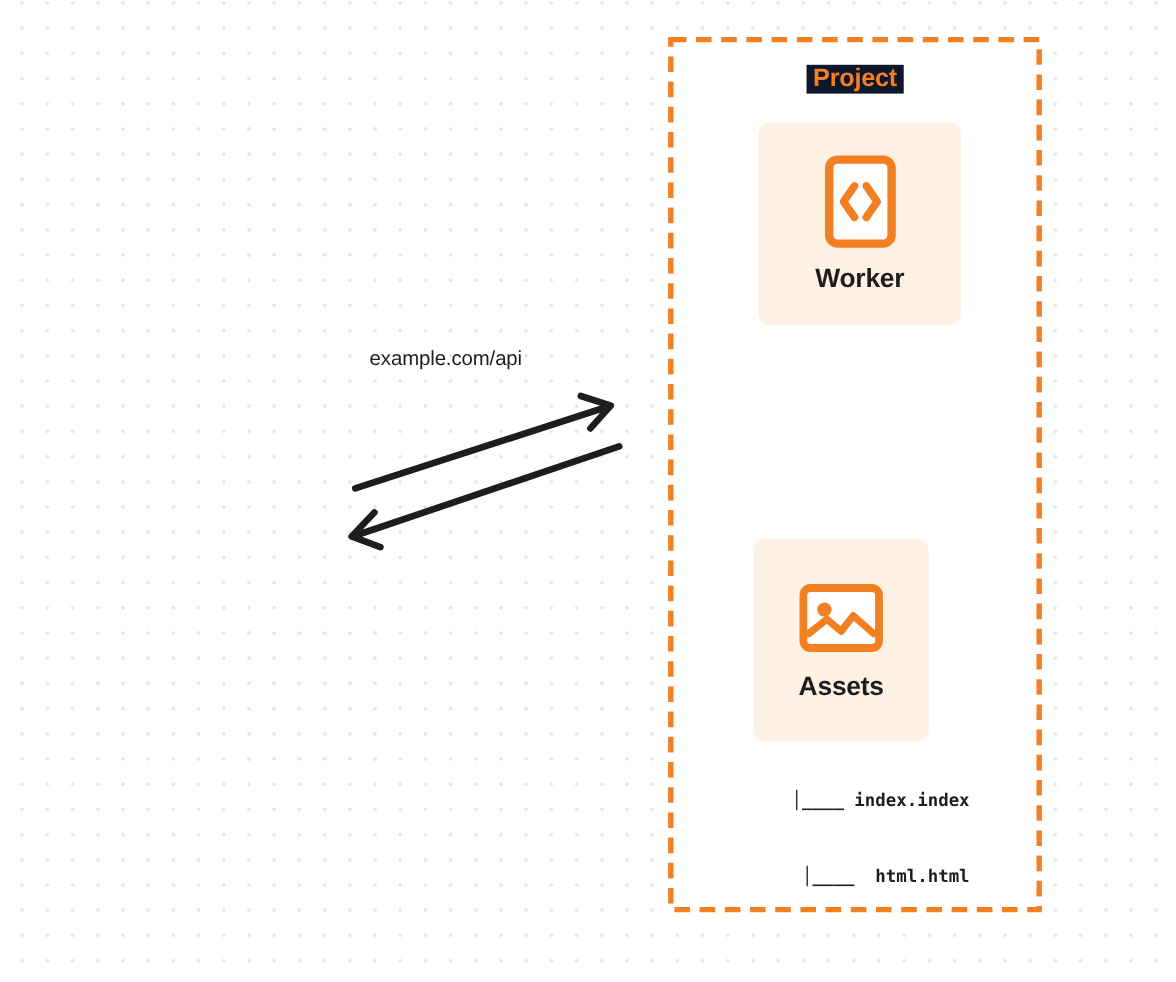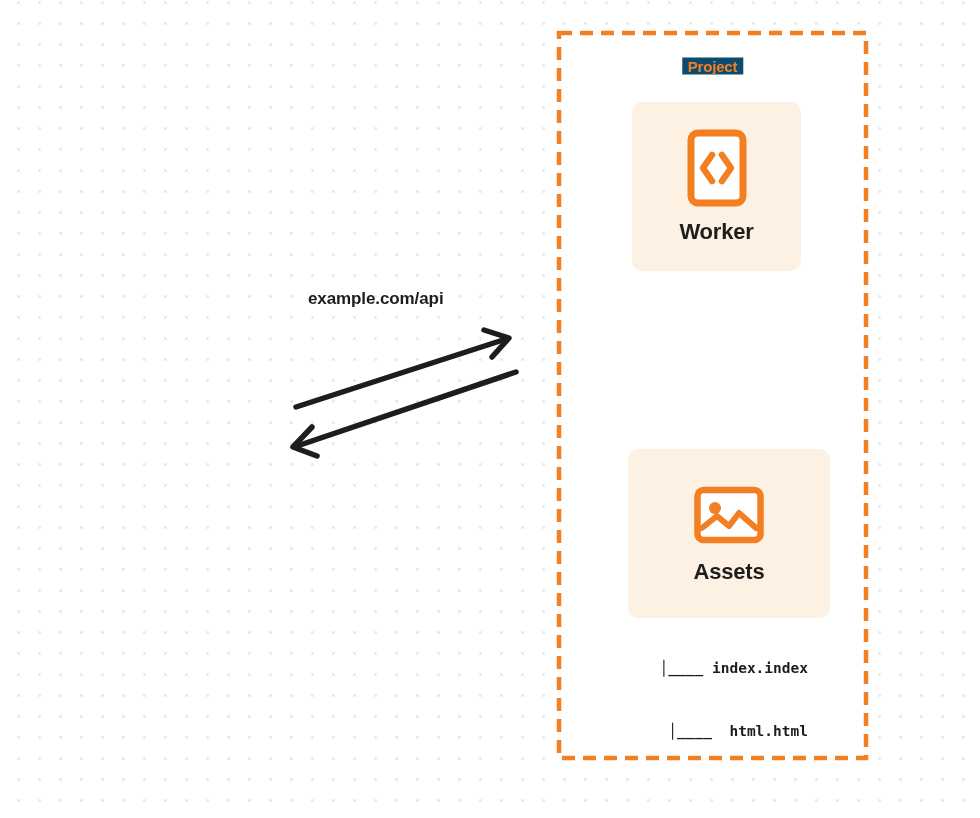--- a/index.html
+++ b/index.html
@@ -51,21 +51,21 @@
     top: 0;
     width: 980px;
     height: 818px;
     pointer-events: none;
   }
   .edge-label {
     position: absolute;
     left: 308px;
     top: 289px;
     font-size: 17px;
-    font-weight: bold;
+    font-weight: normal;
     color: #1d1d1b;
     white-space: nowrap;
     letter-spacing: -0.1px;
   }
 
   
   .project-group {
     position: absolute;
     left: 559px;
     top: 33px;
@@ -79,23 +79,23 @@
     left: -3px;
     top: -3px;
     width: 313px;
     height: 731px;
   }
   .project-title {
     position: absolute;
     left: 50%;
     top: 33px;
     transform: translate(-50%, -50%);
-    background: #0c4a6e;
+    background: #0f172a;
     padding: 0 6px;
-    font-size: 15px;
+    font-size: 21px;
     font-weight: bold;
     color: #f28022;
     white-space: nowrap;
     letter-spacing: -0.2px;
     z-index: 4;
   }
 
   
   .service-card {
     position: absolute;
@@ -108,21 +108,21 @@
   }
   #card-worker {
     left: 73px;
     top: 69px;
     width: 169px;
     height: 169px;
   }
   #card-assets {
     left: 69px;
     top: 416px;
-    width: 202px;
+    width: 146px;
     height: 169px;
   }
   .service-icon {
     display: block;
     margin-bottom: 12px;
   }
   .service-label {
     font-size: 22px;
     font-weight: bold;
     color: #1d1d1b;

